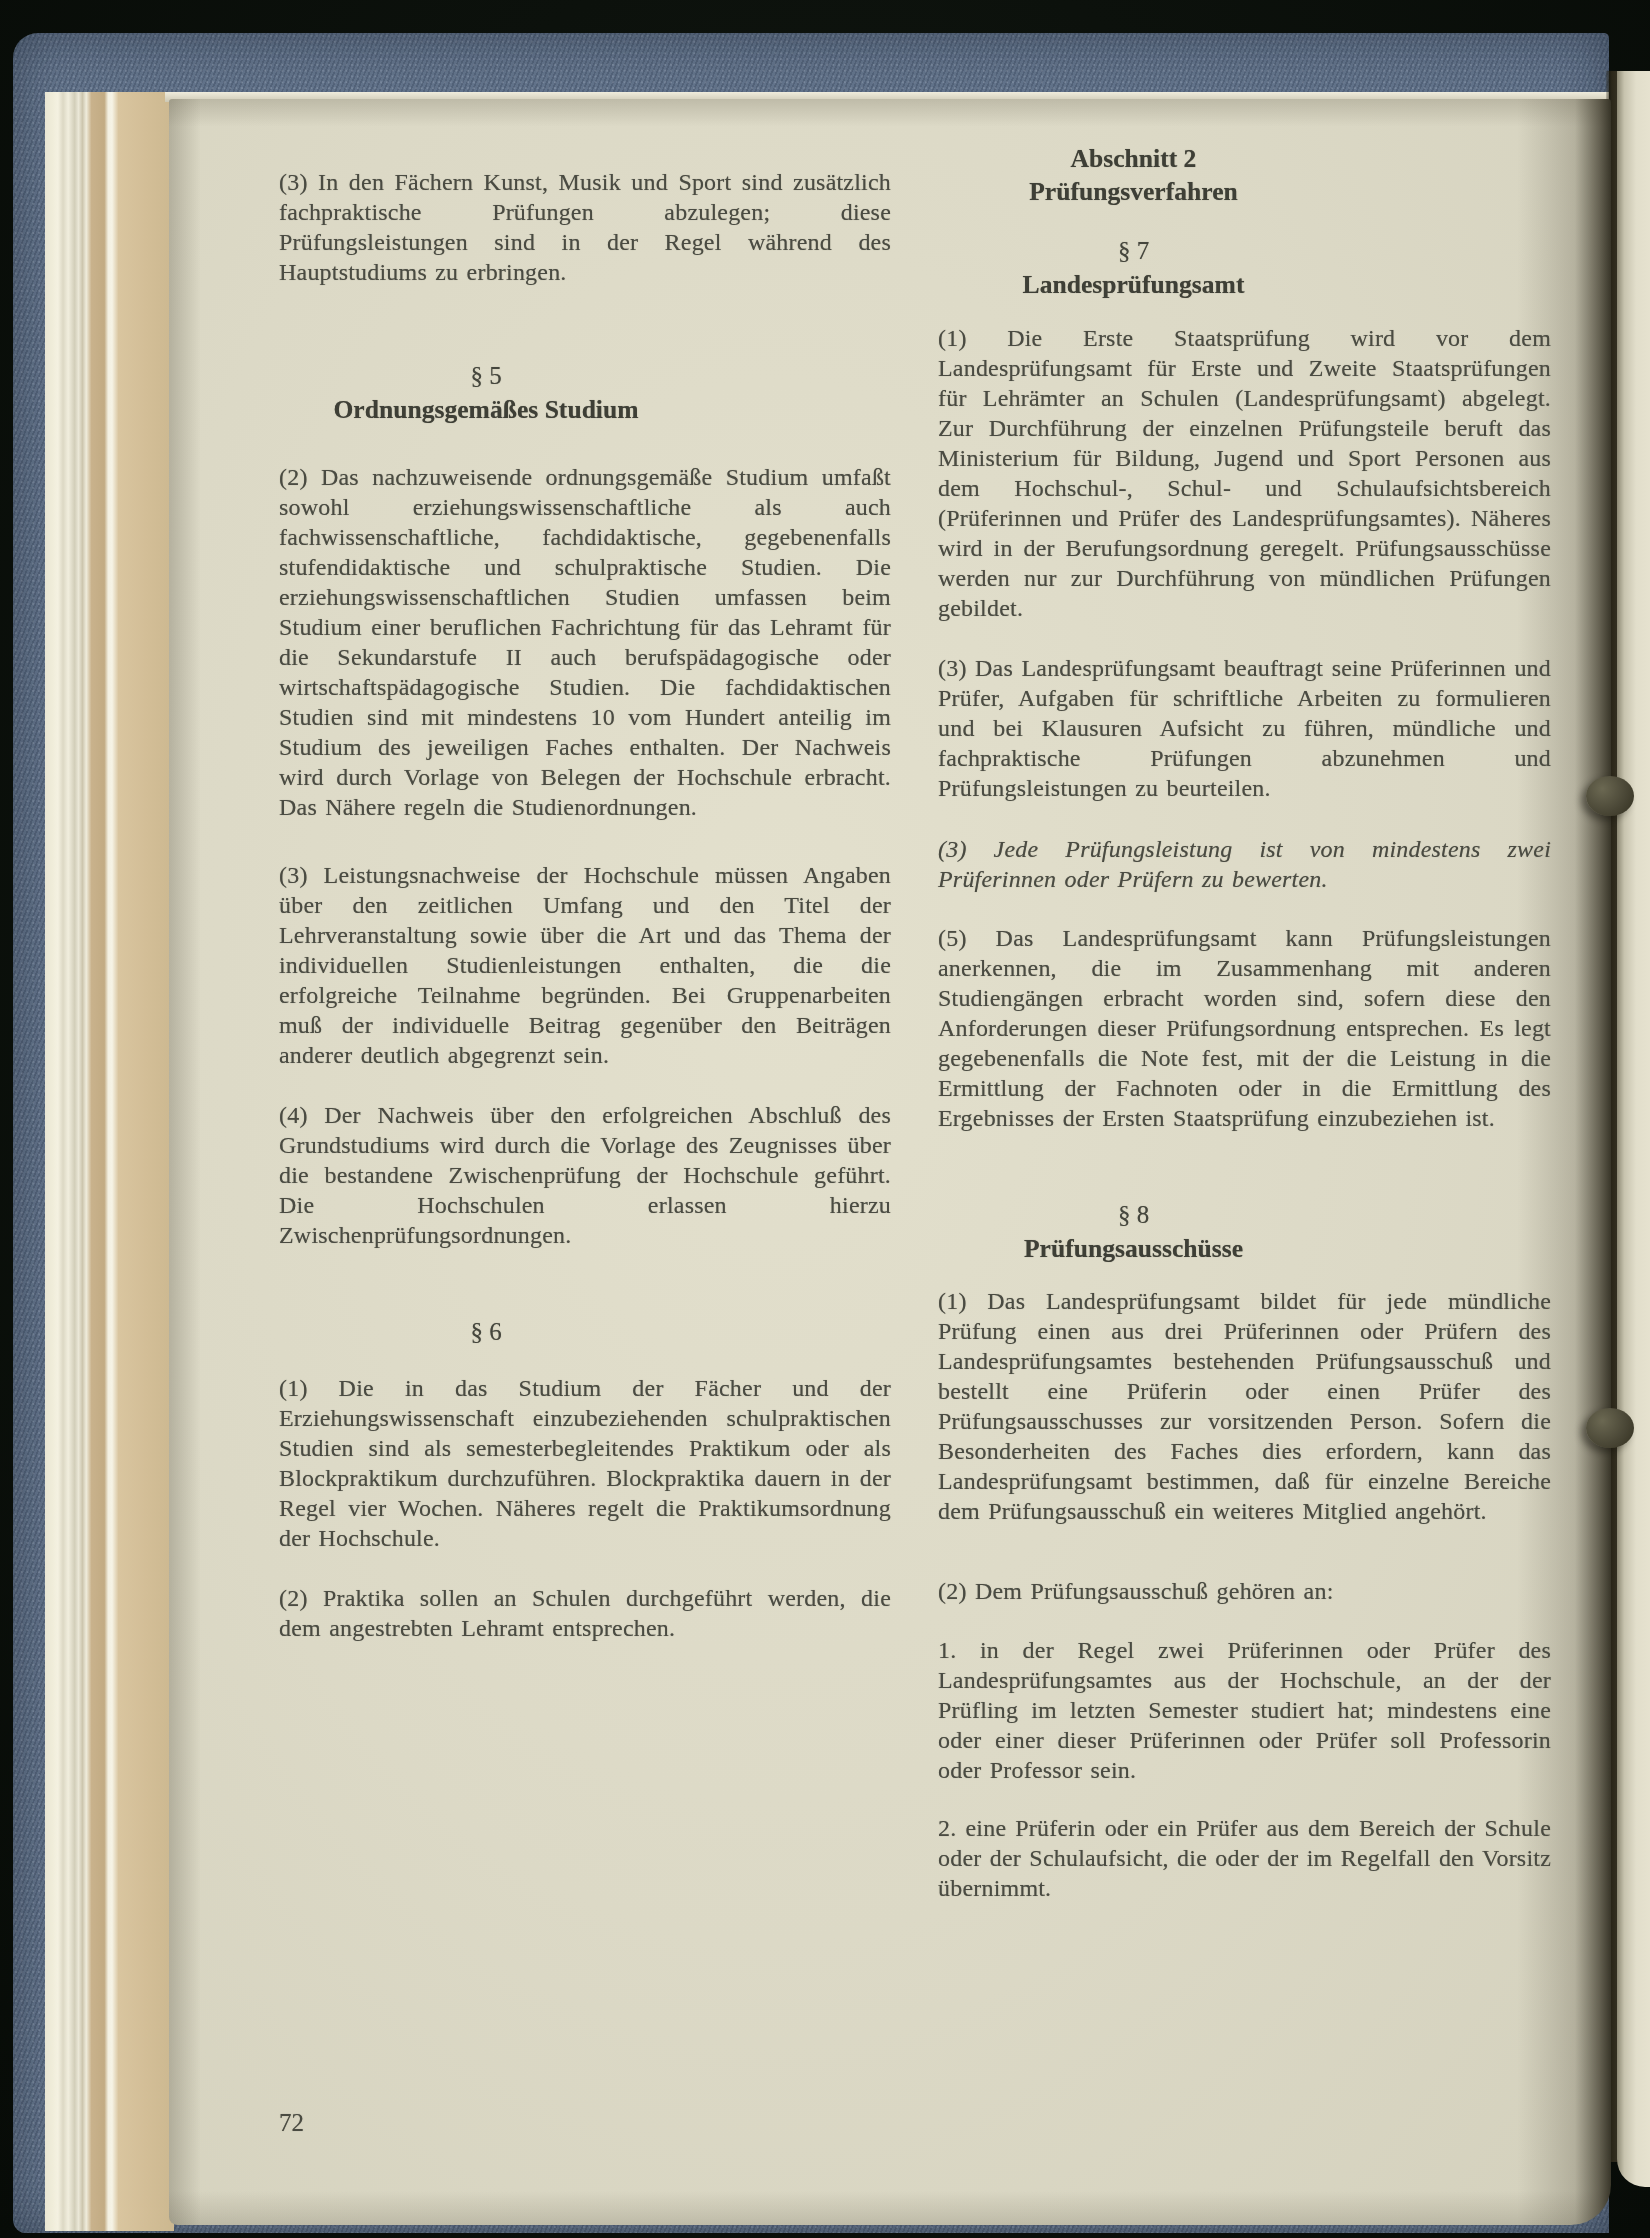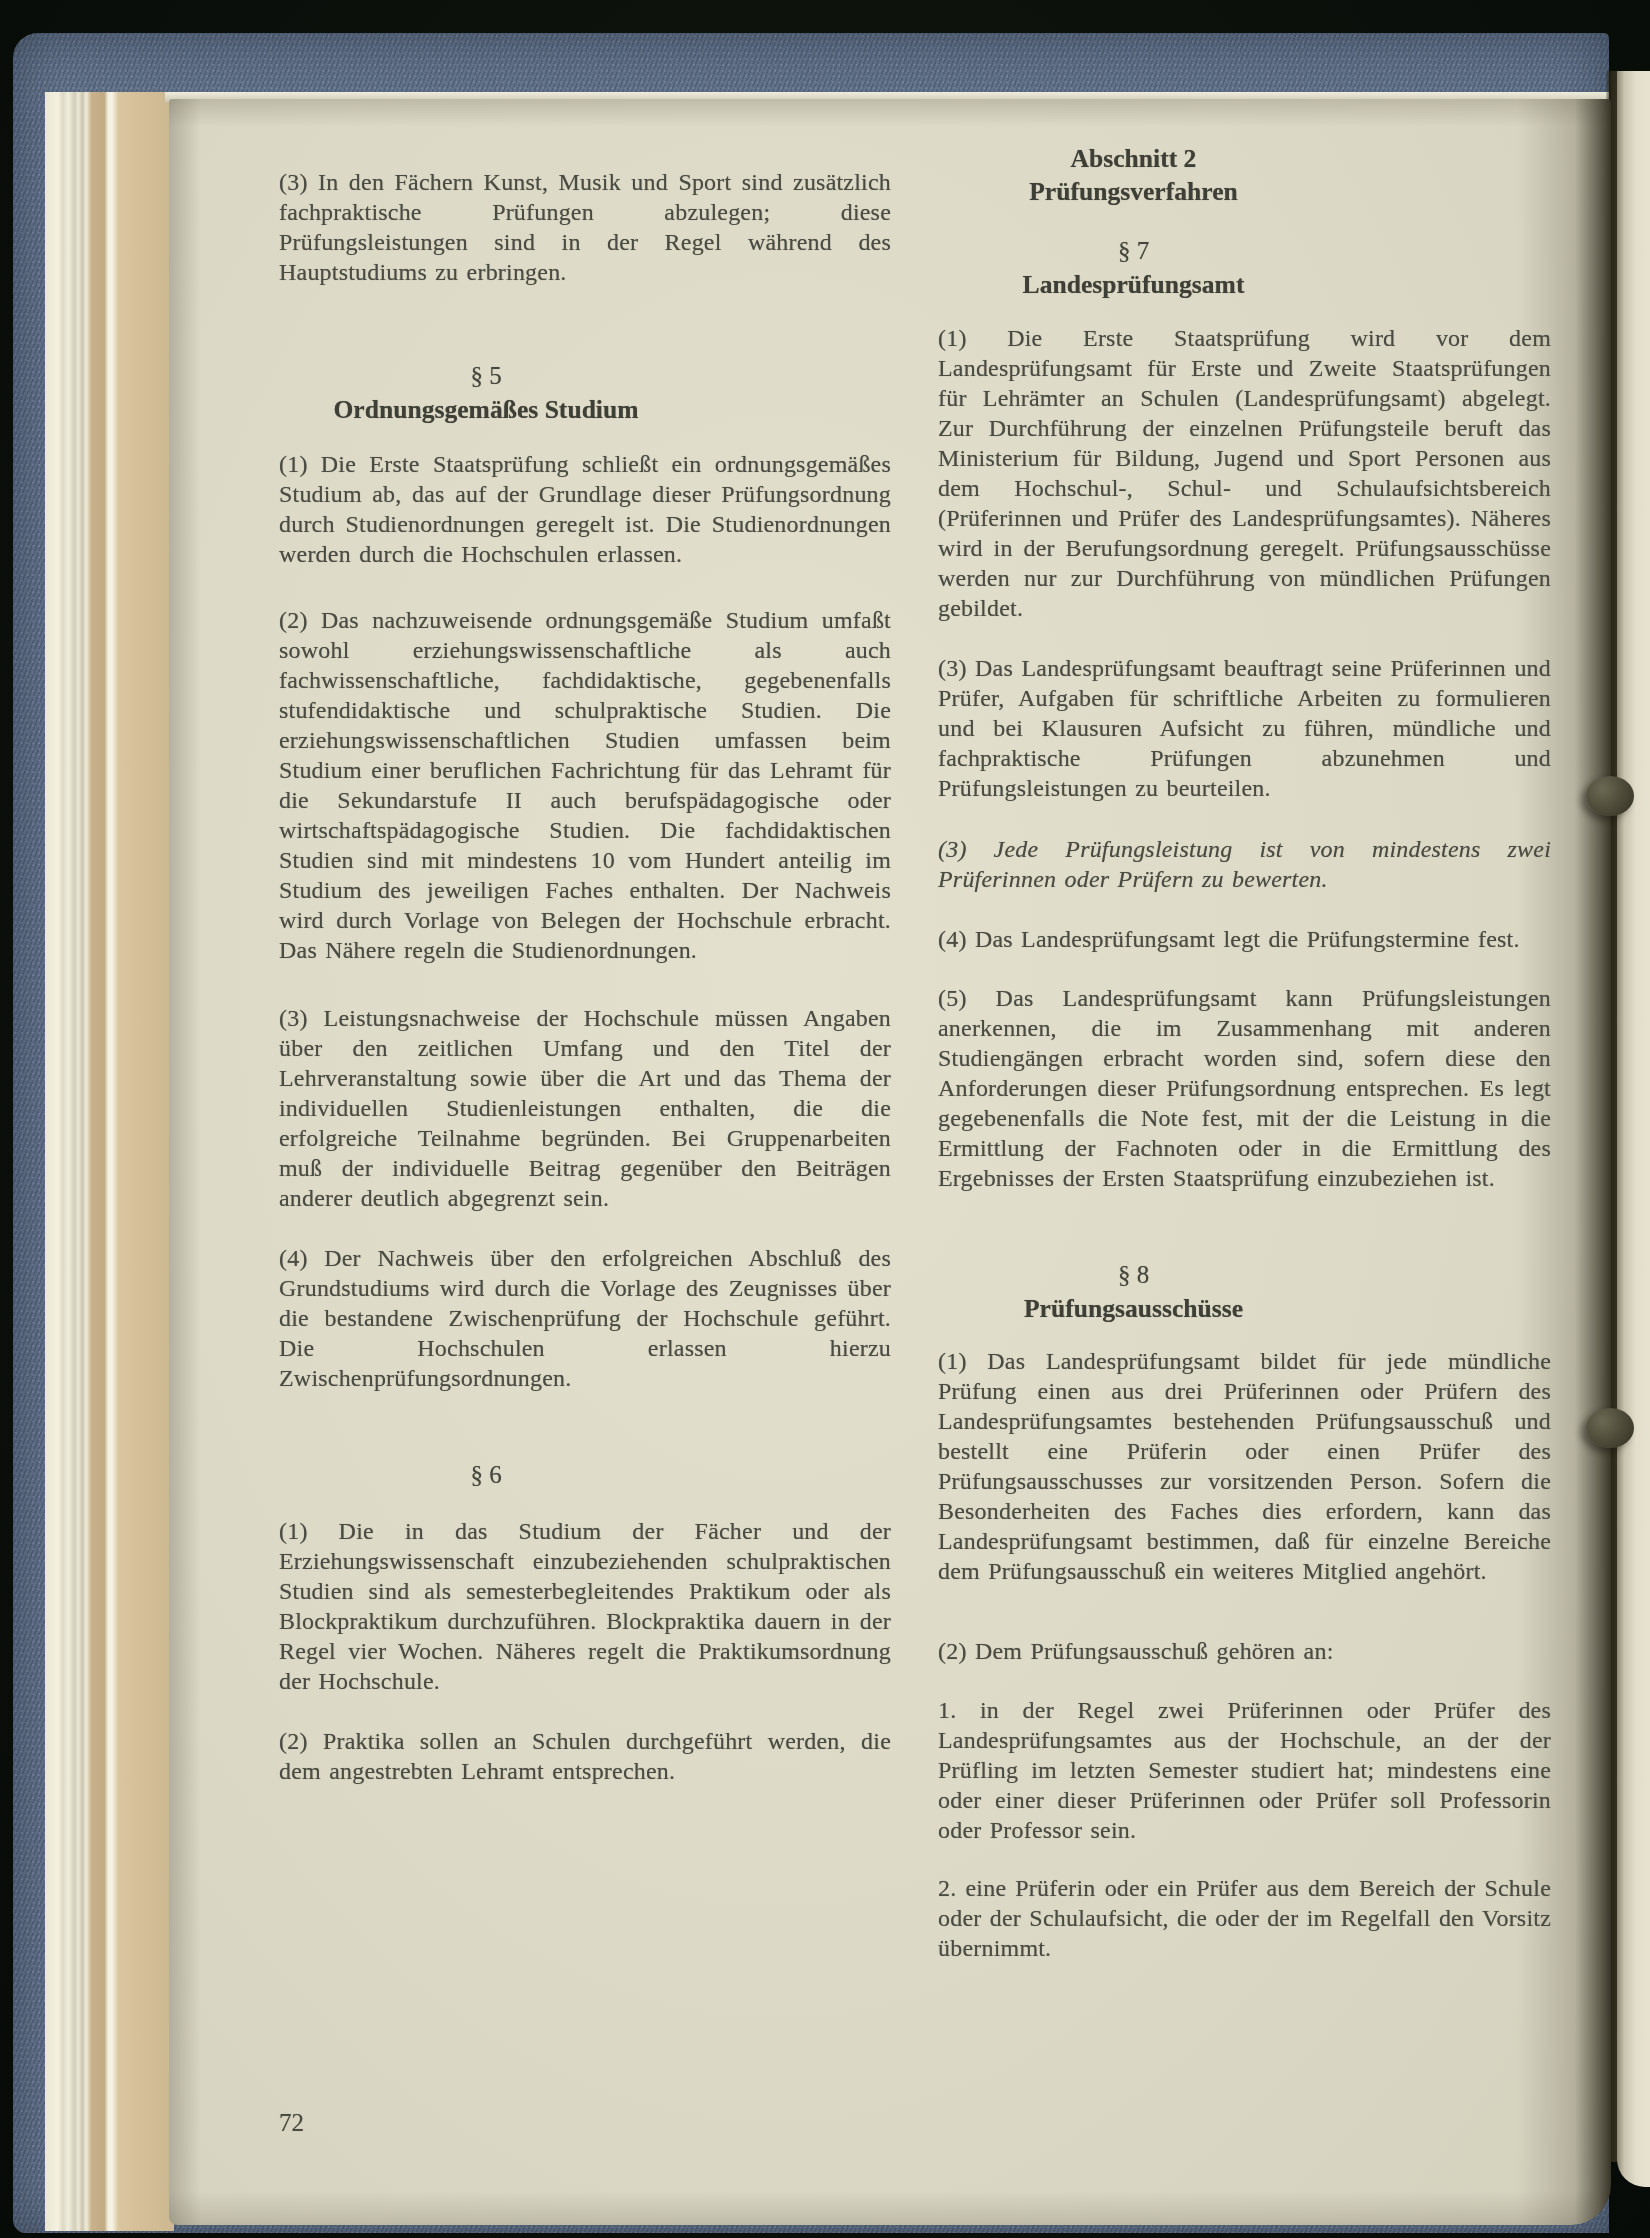--- a/index.html
+++ b/index.html
@@ -119,21 +119,20 @@
 <div class="page">
 
   <div class="col col-left">
     <p class="body-p">(3) In den Fächern Kunst, Musik und Sport sind zusätzlich fachpraktische Prüfungen abzulegen; diese Prüfungsleistungen sind in der Regel während des Hauptstudiums zu erbringen.</p>
 
     <div class="sec-head mt-secL1">
       <div class="sec-num">§ 5</div>
       <div class="sec-title">Ordnungsgemäßes Studium</div>
     </div>
 
-    <p class="body-p mt-p1">(1) Die Erste Staatsprüfung schließt ein ordnungsgemäßes Studium ab, das auf der Grundlage dieser Prüfungsordnung durch Studienordnungen geregelt ist. Die Studienordnungen werden durch die Hochschulen erlassen.</p>
     <p class="body-p mt-30">(2) Das nachzuweisende ordnungsgemäße Studium umfaßt sowohl erziehungswissenschaftliche als auch fachwissenschaftliche, fachdidaktische, gegebenenfalls stufendidaktische und schulpraktische Studien. Die erziehungswissenschaftlichen Studien umfassen beim Studium einer beruflichen Fachrichtung für das Lehramt für die Sekundarstufe II auch berufspädagogische oder wirtschaftspädagogische Studien. Die fachdidaktischen Studien sind mit mindestens 10 vom Hundert anteilig im Studium des jeweiligen Faches enthalten. Der Nachweis wird durch Vorlage von Belegen der Hochschule erbracht. Das Nähere regeln die Studienordnungen.</p>
     <p class="body-p mt-46">(3) Leistungsnachweise der Hochschule müssen Angaben über den zeitlichen Umfang und den Titel der Lehrveranstaltung sowie über die Art und das Thema der individuellen Studienleistungen enthalten, die die erfolgreiche Teilnahme begründen. Bei Gruppenarbeiten muß der individuelle Beitrag gegenüber den Beiträgen anderer deutlich abgegrenzt sein.</p>
     <p class="body-p mt-36">(4) Der Nachweis über den erfolgreichen Abschluß des Grundstudiums wird durch die Vorlage des Zeugnisses über die bestandene Zwischenprüfung der Hochschule geführt. Die Hochschulen erlassen hierzu Zwischenprüfungsordnungen.</p>
 
     <div class="sec-head mt-secL2">
       <div class="sec-num">§ 6</div>
     </div>
 
     <p class="body-p mt-29">(1) Die in das Studium der Fächer und der Erziehungswissenschaft einzubeziehenden schulpraktischen Studien sind als semesterbegleitendes Praktikum oder als Blockpraktikum durchzuführen. Blockpraktika dauern in der Regel vier Wochen. Näheres regelt die Praktikumsordnung der Hochschule.</p>
     <p class="body-p mt-36">(2) Praktika sollen an Schulen durchgeführt werden, die dem angestrebten Lehramt entsprechen.</p>
@@ -146,21 +145,20 @@
     </div>
 
     <div class="sec-head mt-secR1">
       <div class="sec-num">§ 7</div>
       <div class="sec-title">Landesprüfungsamt</div>
     </div>
 
     <p class="body-p mt-26">(1) Die Erste Staatsprüfung wird vor dem Landesprüfungsamt für Erste und Zweite Staatsprüfungen für Lehrämter an Schulen (Landesprüfungsamt) abgelegt. Zur Durchführung der einzelnen Prüfungsteile beruft das Ministerium für Bildung, Jugend und Sport Personen aus dem Hochschul-, Schul- und Schulaufsichtsbereich (Prüferinnen und Prüfer des Landesprüfungsamtes). Näheres wird in der Berufungsordnung geregelt. Prüfungsausschüsse werden nur zur Durchführung von mündlichen Prüfungen gebildet.</p>
     <p class="body-p mt-37">(3) Das Landesprüfungsamt beauftragt seine Prüferinnen und Prüfer, Aufgaben für schriftliche Arbeiten zu formulieren und bei Klausuren Aufsicht zu führen, mündliche und fachpraktische Prüfungen abzunehmen und Prüfungsleistungen zu beurteilen.</p>
     <p class="body-p mt-38">(3) Jede Prüfungsleistung ist von mindestens zwei Prüferinnen oder Prüfern zu bewerten.</p>
-    <p class="body-p mt-36">(4) Das Landesprüfungsamt legt die Prüfungstermine fest.</p>
     <p class="body-p mt-35">(5) Das Landesprüfungsamt kann Prüfungsleistungen anerkennen, die im Zusammenhang mit anderen Studiengängen erbracht worden sind, sofern diese den Anforderungen dieser Prüfungsordnung entsprechen. Es legt gegebenenfalls die Note fest, mit der die Leistung in die Ermittlung der Fachnoten oder in die Ermittlung des Ergebnisses der Ersten Staatsprüfung einzubeziehen ist.</p>
 
     <div class="sec-head mt-secR2">
       <div class="sec-num">§ 8</div>
       <div class="sec-title">Prüfungsausschüsse</div>
     </div>
 
     <p class="body-p mt-25">(1) Das Landesprüfungsamt bildet für jede mündliche Prüfung einen aus drei Prüferinnen oder Prüfern des Landesprüfungsamtes bestehenden Prüfungsausschuß und bestellt eine Prüferin oder einen Prüfer des Prüfungsausschusses zur vorsitzenden Person. Sofern die Besonderheiten des Faches dies erfordern, kann das Landesprüfungsamt bestimmen, daß für einzelne Bereiche dem Prüfungsausschuß ein weiteres Mitglied angehört.</p>
     <p class="body-p mt-41">(2) Dem Prüfungsausschuß gehören an:</p>
     <p class="body-p mt-35">1. in der Regel zwei Prüferinnen oder Prüfer des Landesprüfungsamtes aus der Hochschule, an der der Prüfling im letzten Semester studiert hat; mindestens eine oder einer dieser Prüferinnen oder Prüfer soll Professorin oder Professor sein.</p>

